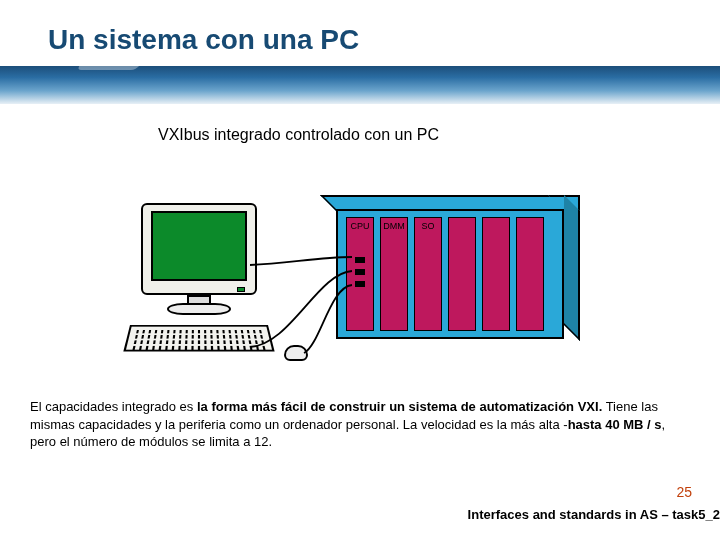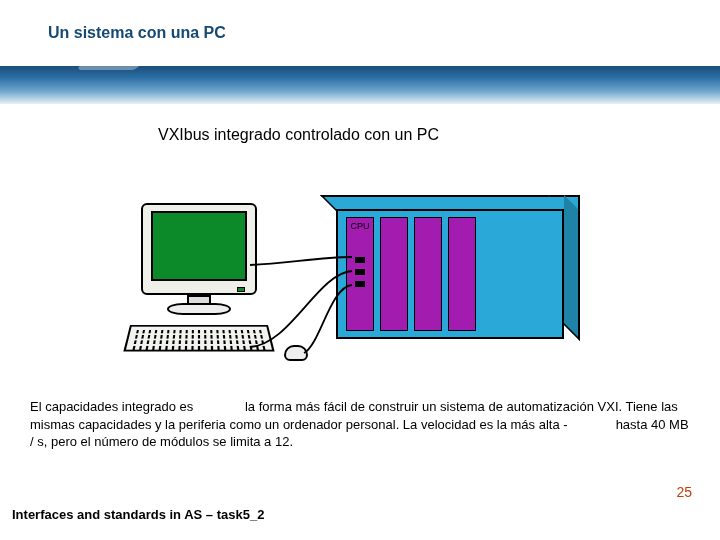--- a/index.html
+++ b/index.html
@@ -1,30 +1,30 @@
 <!DOCTYPE html>
 <html><head>
 <meta charset="utf-8">
 <style>
   * { margin: 0; padding: 0; box-sizing: border-box; }
   body { width: 720px; height: 540px; font-family: Arial, sans-serif; background: #fff; position: relative; overflow: hidden; }
   .header-band { position: absolute; top: 0; left: 0; right: 0; height: 120px; }
   .header-band::before { content: ""; position: absolute; top: 66px; left: 0; right: 0; height: 38px; background: linear-gradient(to bottom, #1c4e7a 0%, #2a6da3 30%, #6ba4cc 65%, #e8f0f6 100%); }
   .header-band::after { content: ""; position: absolute; top: 60px; left: 80px; width: 60px; height: 10px; background: rgba(255,255,255,0.35); border-radius: 5px; transform: skewX(-40deg); }
-  .title { position: absolute; top: 24px; left: 48px; font-size: 16px; font-weight: bold; color: #174a73; }
+  .title { position: absolute; top: 24px; left: 48px; font-size: 28px; font-weight: bold; color: #174a73; }
   .subtitle { position: absolute; top: 126px; left: 158px; font-size: 16px; font-weight: normal; color: #000; }
   .diagram { position: absolute; top: 195px; left: 130px; width: 460px; height: 190px; }
 
   
   .chassis-back { position: absolute; left: 222px; top: 0; width: 228px; height: 128px; background: #2aa8d8; border: 2px solid #000; }
   .chassis-top { position: absolute; left: 206px; top: 0; width: 228px; height: 16px; background: #2aa8d8; border-left: 2px solid #000; border-top: 2px solid #000; transform: skewX(45deg); transform-origin: bottom left; }
   .chassis-front { position: absolute; left: 206px; top: 14px; width: 228px; height: 130px; background: #2aa8d8; border: 2px solid #000; }
   .chassis-side { position: absolute; left: 434px; top: 0; width: 16px; height: 130px; background: #1e83a6; border-right: 2px solid #000; border-bottom: 2px solid #000; transform: skewY(45deg); transform-origin: top left; }
   .slots { position: absolute; left: 216px; top: 22px; display: flex; gap: 6px; }
-  .slot { width: 28px; height: 114px; background: #a21caf; border: 1px solid #000; }
+  .slot { width: 28px; height: 114px; background: #be185d; border: 1px solid #000; }
   .slot-label { font-size: 9px; text-align: center; color: #000; padding-top: 3px; display: block; }
   .slot .ports { margin-top: 26px; display: flex; flex-direction: column; gap: 6px; align-items: center; }
   .port { width: 10px; height: 6px; background: #000; }
 
   
   .monitor { position: absolute; left: 5px; top: 0; width: 128px; height: 150px; }
   .monitor-body { position: absolute; top: 8px; left: 6px; width: 116px; height: 92px; background: #f0f0ea; border: 2px solid #000; border-radius: 6px; }
   .monitor-screen { position: absolute; top: 16px; left: 16px; width: 96px; height: 70px; background: #0c8a2a; border: 2px solid #000; }
   .monitor-btn { position: absolute; top: 92px; left: 102px; width: 8px; height: 5px; background: #0c8a2a; border: 1px solid #000; }
   .monitor-stand { position: absolute; top: 100px; left: 52px; width: 24px; height: 10px; background: #ddd; border: 2px solid #000; }
@@ -36,22 +36,22 @@
   .keyrow { position: absolute; left: 6px; right: 6px; height: 4px; background: repeating-linear-gradient(to right, #000 0 2px, transparent 2px 6px); }
   .kr1 { top: 4px; } .kr2 { top: 10px; } .kr3 { top: 16px; } .kr4 { top: 22px; }
 
   
   .mouse { position: absolute; left: 154px; top: 150px; width: 24px; height: 16px; background: #eee; border: 2px solid #000; border-radius: 10px 10px 6px 6px; }
 
   
   .cable { position: absolute; stroke: #000; stroke-width: 1.8; fill: none; }
 
   .body-text { position: absolute; top: 398px; left: 30px; right: 30px; font-size: 13px; line-height: 1.35; color: #000; }
-  .body-text b { font-weight: normal; margin-left: 48px; }
-  .footer { position: absolute; bottom: 18px; left: 0; right: 0; text-align: left; font-size: 13px; font-weight: bold; color: #000; padding-left: 12px; }
+  .body-text b { font-weight: bold; }
+  .footer { position: absolute; bottom: 18px; left: 0; right: 0; text-align: right; font-size: 13px; font-weight: bold; color: #000; }
   .page-num { position: absolute; bottom: 40px; right: 28px; font-size: 14px; color: #c2410c; }
 </style>
 </head>
 <body>
 
 <div class="header-band"></div>
 <div class="title">Un sistema con una PC</div>
 <div class="subtitle">VXIbus integrado controlado con un PC</div>
 
 <div class="diagram">
@@ -61,20 +61,26 @@
   <div class="chassis-front"></div>
   <div class="slots">
     <div class="slot">
       <span class="slot-label">CPU</span>
       <div class="ports">
           <div class="port"></div>
           <div class="port"></div>
           <div class="port"></div>
         </div>
     </div>
+    <div class="slot">
+        <span class="slot-label">DMM</span>
+      </div>
+    <div class="slot">
+        <span class="slot-label">SO</span>
+      </div>
     <div class="slot"></div>
     <div class="slot"></div>
     <div class="slot"></div>
   </div>
 
   <div class="monitor">
     <div class="monitor-base"></div>
     <div class="monitor-stand"></div>
     <div class="monitor-body"></div>
     <div class="monitor-screen"></div>

